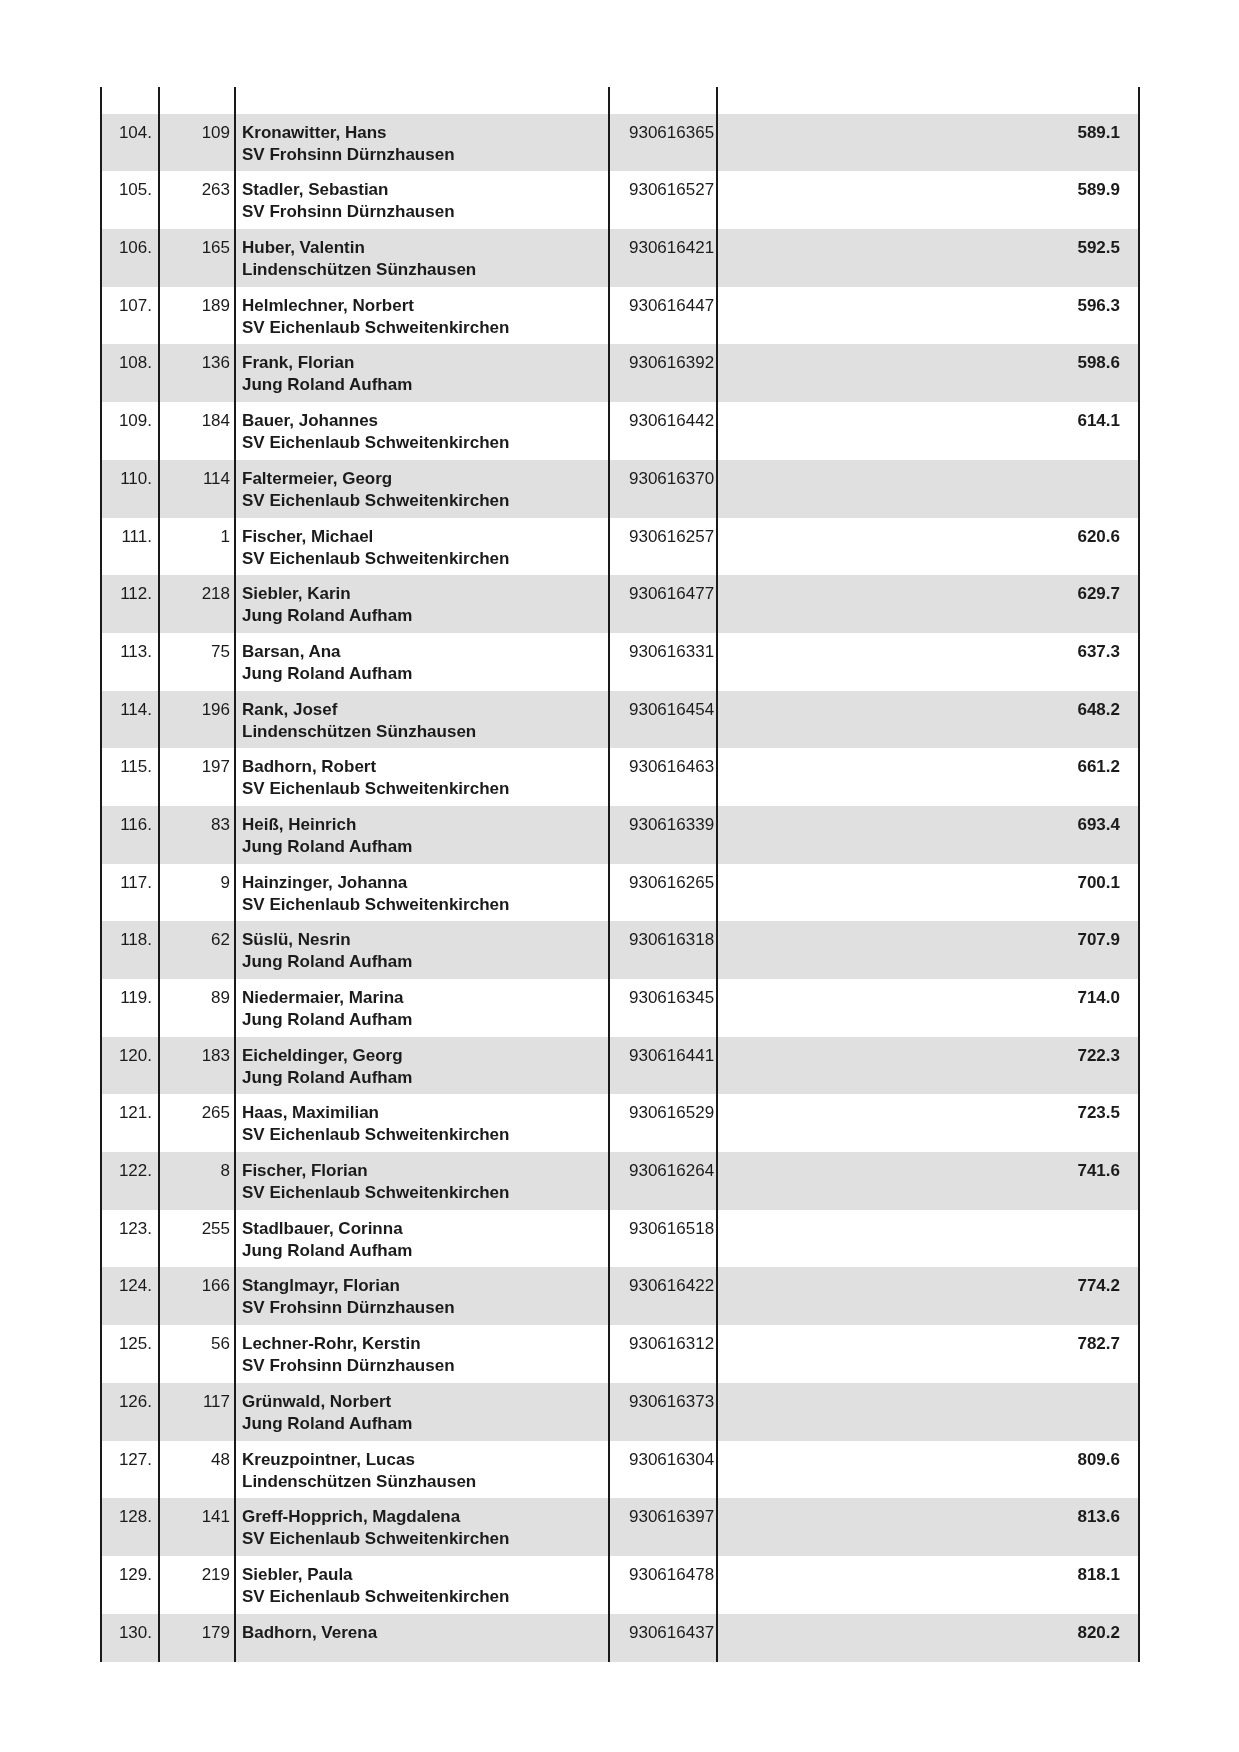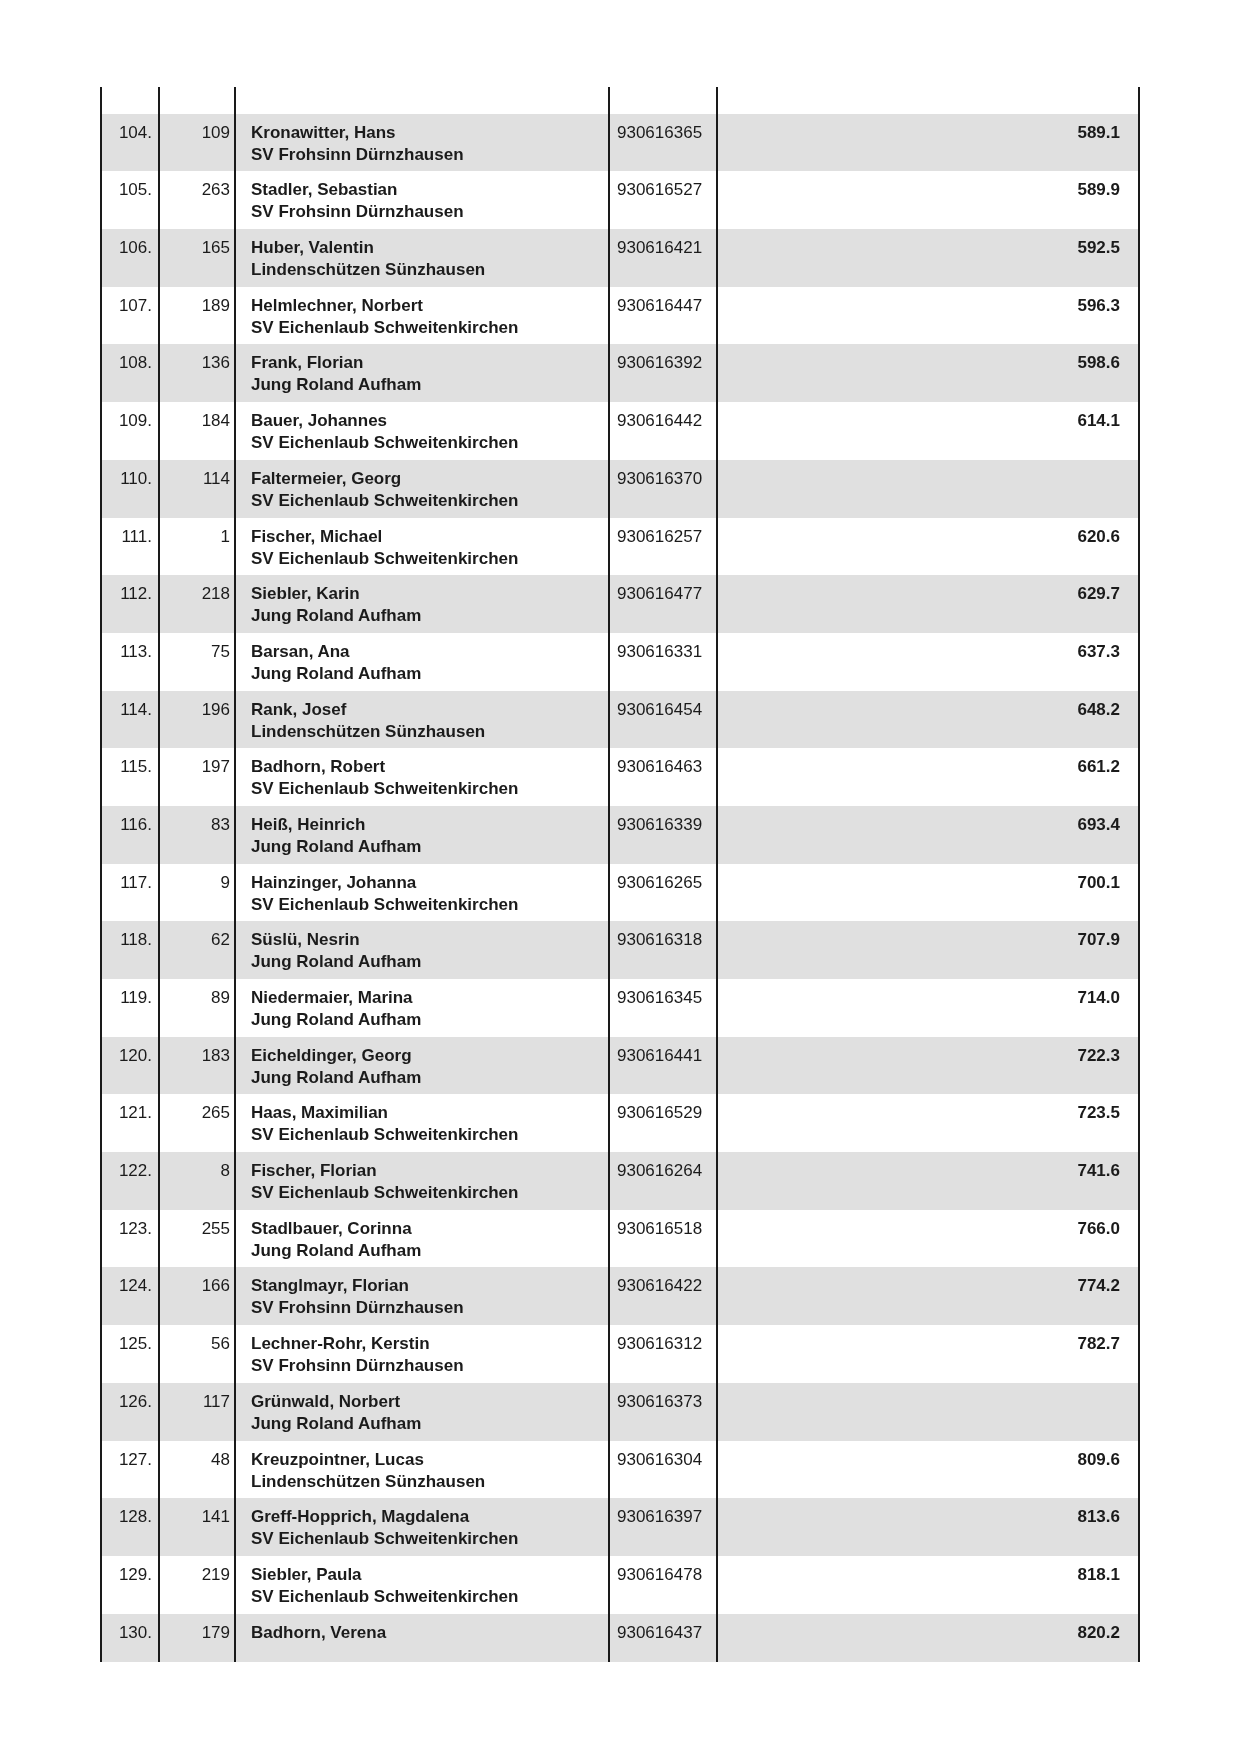--- a/index.html
+++ b/index.html
@@ -30,24 +30,24 @@
   }
   .row.shaded{background:var(--shade,#e0e0e0);}
   .cell{
     box-sizing:border-box;overflow:hidden;
     padding-top:8px;
     font-size:17px;line-height:22px;
     white-space:nowrap;
   }
   .cell.rank{text-align:right;padding-right:6px;}
   .cell.num{text-align:right;padding-right:4px;}
-  .cell.namegroup{padding-left:17px;}
+  .cell.namegroup{padding-left:8px;}
   .cell.namegroup .shooter-name{font-weight:700;}
   .cell.namegroup .club-name{font-weight:700;}
-  .cell.idcol{padding-left:9px;}
+  .cell.idcol{padding-left:9px;margin-left:12px;}
   .cell.score{text-align:right;padding-right:20px;font-weight:700;}
   
   .vline{
     position:absolute;top:0;width:2px;height:1575px;
     background:var(--line,#1a1a1a);
   }
   .vline.l0{left:0;}
   .vline.l1{left:58px;}
   .vline.l2{left:134px;}
   .vline.l3{left:508px;}
@@ -260,21 +260,20 @@
     <div class="cell score">741.6</div>
   </div>
         <div class="row">
     <div class="cell rank">123.</div>
     <div class="cell num">255</div>
     <div class="cell namegroup">
       <div class="shooter-name">Stadlbauer, Corinna</div>
       <div class="club-name">Jung Roland Aufham</div>
     </div>
     <div class="cell idcol">930616518</div>
-    <div class="cell score">766.0</div>
   </div>
         <div class="row shaded">
     <div class="cell rank">124.</div>
     <div class="cell num">166</div>
     <div class="cell namegroup">
       <div class="shooter-name">Stanglmayr, Florian</div>
       <div class="club-name">SV Frohsinn Dürnzhausen</div>
     </div>
     <div class="cell idcol">930616422</div>
     <div class="cell score">774.2</div>

